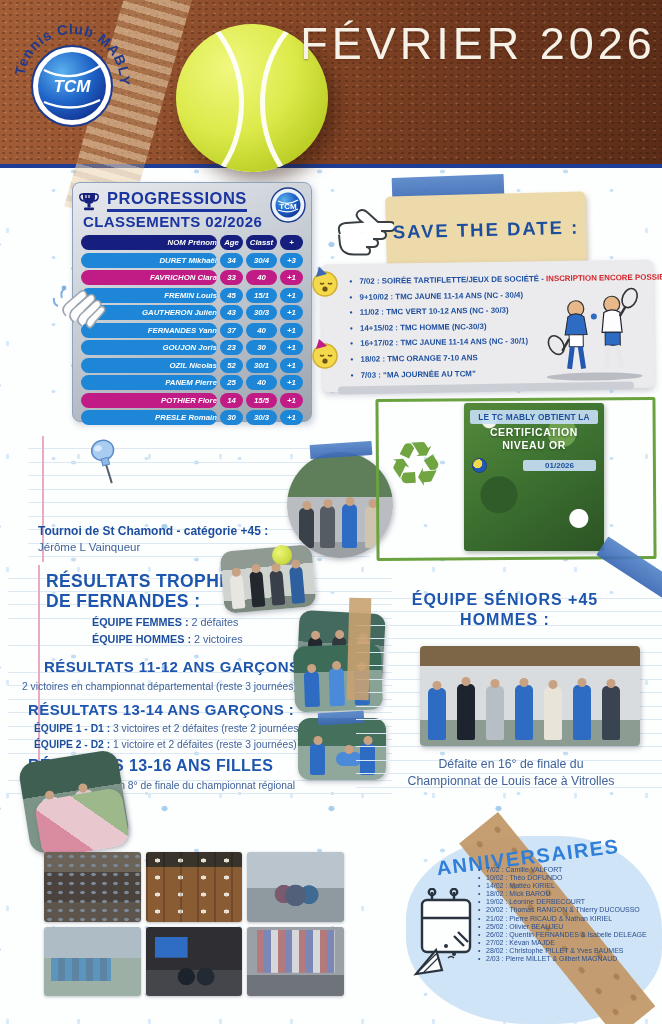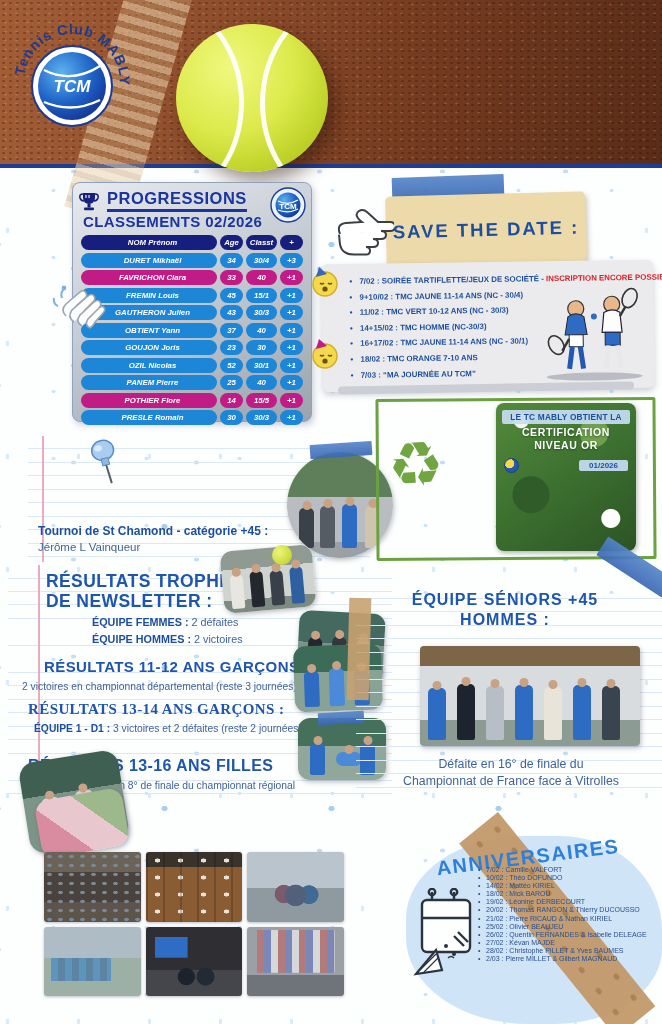--- a/index.html
+++ b/index.html
@@ -43,21 +43,21 @@
   
   .pcard{position:absolute;left:72px;top:182px;width:240px;height:240px;border-radius:8px;
     background:linear-gradient(155deg,#e7eaee 0%,#c6ccd4 45%,#9aa3ae 100%);
     border:1px solid #8fa3bd;box-shadow:2px 3px 6px rgba(50,70,110,.25);padding:6px 8px 4px 8px;}
   .ptitle{color:#1b35a0;font-weight:bold;font-size:16.5px;letter-spacing:.5px;margin:0 0 0 26px;
     display:inline-block;border-bottom:3px solid #1b35a0;padding-bottom:1px;}
   .psub{color:#1b35a0;font-weight:bold;font-size:15px;letter-spacing:.4px;margin:1px 0 5px 2px;}
   .prow{display:flex;gap:3px;margin-bottom:2.5px;height:15px;}
   .cell{background:#1d86d6;color:#fff;font-size:7.8px;font-weight:bold;font-style:italic;
     line-height:15px;border-radius:8px;text-align:center;white-space:nowrap;overflow:hidden;}
-  .cell.name{flex:1;text-align:center;padding-left:7px;}
+  .cell.name{flex:1;text-align:right;padding-left:7px;}
   .cell.age{width:23px;}
   .cell.rank{width:31px;}
   .cell.plus{width:23px;}
   .phead .cell{background:#161f7d;}
   .prow.pink .cell{background:#c11c86;font-style:italic;}
   .minilogo{position:absolute;right:5px;top:4px;width:36px;height:36px;}
 
   
   .tape{background:linear-gradient(180deg,#5585c8,#3a68b4);opacity:.92;border-radius:1px;}
   .beige-card{position:absolute;left:386px;top:194px;width:200px;height:72px;transform:rotate(-1.5deg);
@@ -89,46 +89,46 @@
   
   .h-blue{color:#1e55ad;font-weight:bold;letter-spacing:.4px;}
   .body-blue{color:#41639c;}
   .lbl{color:#1d4e9e;font-weight:bold;}
 
   
   .cert-frame{position:absolute;left:376px;top:398px;width:280px;height:162px;
     border:3px solid #69a23e;transform:rotate(-.4deg);border-radius:2px;}
   .recycle{position:absolute;left:388px;top:428px;font-size:62px;color:#71a542;transform:rotate(-4deg);
     font-family:"DejaVu Sans",sans-serif;}
-  .cert-card{position:absolute;left:464px;top:403px;width:140px;height:148px;border-radius:8px;overflow:hidden;
+  .cert-card{position:absolute;left:464px;top:403px;width:140px;height:148px;border-radius:3px;overflow:hidden;
     background:
       radial-gradient(circle at 82% 78%, #ffffff 0 9px, transparent 10px),
       radial-gradient(circle at 18% 12%, #f2f6ec 0 7px, transparent 8px),
       radial-gradient(circle at 70% 20%, #6fa04e 0 14px, transparent 15px),
       radial-gradient(circle at 25% 62%, #2f5c28 0 18px, transparent 19px),
       linear-gradient(145deg,#558a3c 0%,#3c7030 50%,#2c5424 100%);
-    box-shadow:1px 2px 5px rgba(40,70,40,.4);margin-left:32px;}
+    box-shadow:1px 2px 5px rgba(40,70,40,.4);}
   .cert-banner{margin:7px 6px 2px 6px;background:rgba(198,221,243,.92);color:#1d4e9e;font-weight:bold;
     font-size:8.3px;text-align:center;padding:2px 0;border-radius:2px;letter-spacing:.2px;}
   .cert-line{color:#fff;font-weight:bold;text-align:center;font-size:10.5px;letter-spacing:.6px;
     text-shadow:0 1px 2px rgba(0,40,0,.5);line-height:1.25;}
   .cert-panel{margin:5px 8px 0 8px;background:#fff;border-radius:2px;padding:4px 5px;
     display:flex;align-items:center;gap:5px;}
   .ten-logo{background:#d95f2b;color:#fff;font-weight:bold;font-size:9.5px;line-height:1.05;
     padding:3px 4px;text-align:center;border-radius:1px;}
   .fft-lbl{color:#6b7f99;font-weight:bold;font-size:9.5px;line-height:1.15;}
   .gold-dots{display:flex;gap:3px;margin-top:2px;}
   .gold-dots i{width:7px;height:7px;border-radius:50%;background:#c9a23f;border:1px solid #9e7c22;}
   .bracket{width:7px;height:38px;border-top:3px solid #d95f2b;border-right:3px solid #d95f2b;
     border-bottom:3px solid #d95f2b;margin-left:auto;}
   .cert-foot{display:flex;align-items:center;justify-content:space-between;margin:6px 8px 0 8px;}
   .fft-ball{width:15px;height:15px;border-radius:50%;
     background:radial-gradient(circle at 35% 35%,#f5d949 0 38%,#2457b0 42%);border:1px solid #1a3f8a;}
   .cert-date{background:rgba(198,221,243,.92);color:#1d4e9e;font-weight:bold;font-size:8px;
-    padding:1px 10px;border-radius:2px;}
+    padding:1px 22px;border-radius:2px;}
 
   
   .blob{position:absolute;left:406px;top:836px;width:256px;height:188px;background:#cfe4f6;
     border-radius:46% 40% 42% 48% / 44% 50% 40% 46%;}
   .kraft{position:absolute;left:498px;top:812px;width:250px;height:50px;transform:rotate(51deg);
     transform-origin:left top;background:#c39a6a;opacity:.95;
     background-image:radial-gradient(#a87e4e 3px, transparent 3.6px);background-size:27px 23px;}
   .anniv-title{position:absolute;left:428px;top:846px;width:200px;transform:rotate(-7deg);
     color:#2f7fd9;font-weight:bold;font-size:20px;letter-spacing:1.5px;text-align:center;}
   .bday-list{position:absolute;left:478px;top:866px;width:180px;list-style:none;margin:0;padding:0;}
@@ -164,20 +164,21 @@
       <text font-size="14" font-weight="bold" fill="#1d3a8f" letter-spacing="1">
         <textPath href="#arcT" startOffset="4%">Tennis Club MABLY</textPath>
       </text>
       <circle cx="62" cy="78" r="40" fill="#fff" stroke="#1d3a8f" stroke-width="2"></circle>
       <circle cx="62" cy="78" r="34" fill="url(#ballg)"></circle>
       <path d="M 34,62 q 28,14 56,-4" fill="none" stroke="#fff" stroke-width="2.4"></path>
       <path d="M 34,94 q 28,12 56,-2" fill="none" stroke="#fff" stroke-width="2.4"></path>
       <text x="62" y="84" text-anchor="middle" font-size="17" font-weight="bold" font-style="italic" fill="#ffffff">TCM</text>
     </svg>
     <div class="nl-title">
+      <div>FÉVRIER 2026</div>
     </div>
   </div>
 
   <div class="pcard">
     <svg class="abs" style="left:4px;top:7px;" width="24" height="24" viewBox="0 0 24 24">
       <path d="M6,3 h12 v5 a6,6 0 0 1 -12,0 z" fill="#17217d"></path>
       <path d="M6,4 q-4,0 -3,4 q1,3 4,3 M18,4 q4,0 3,4 q-1,3 -4,3" fill="none" stroke="#17217d" stroke-width="1.6"></path>
       <rect x="10.5" y="13.5" width="3" height="4" fill="#17217d"></rect>
       <rect x="7" y="17.5" width="10" height="2.8" rx="1" fill="#17217d"></rect>
       <path d="M9,5 v3 M12,5 v3" stroke="#fff" stroke-width="1.1"></path>
@@ -222,21 +223,21 @@
         </div>
 
         <div class="prow">
           <span class="cell name">GAUTHERON Julien</span>
           <span class="cell age">43</span>
           <span class="cell rank">30/3</span>
           <span class="cell plus">+1</span>
         </div>
 
         <div class="prow">
-          <span class="cell name">OBTIENT Yann</span>
+          <span class="cell name">FERNANDES Yann</span>
           <span class="cell age">37</span>
           <span class="cell rank">40</span>
           <span class="cell plus">+1</span>
         </div>
 
         <div class="prow">
           <span class="cell name">GOUJON Joris</span>
           <span class="cell age">23</span>
           <span class="cell rank">30</span>
           <span class="cell plus">+1</span>
@@ -382,38 +383,42 @@
       <div class="cert-date">01/2026</div>
     </div>
   </div>
 
   <div class="ruled abs" style="left:8px;top:565px;width:384px;height:240px;">
     <div class="redline" style="left:30px;"></div>
   </div>
 
   <div class="abs h-blue" style="left:46px;top:571px;font-size:17.5px;line-height:1.15;">
     <div>RÉSULTATS TROPHÉE</div>
-    <div>DE NEWSLETTER :</div>
+    <div>DE FERNANDES :</div>
   </div>
   <div class="abs" style="left:92px;top:616px;font-size:10.8px;">
     <span class="lbl">ÉQUIPE FEMMES :</span>
     <span class="body-blue">2 défaites</span>
   </div>
   <div class="abs" style="left:92px;top:633px;font-size:10.8px;">
     <span class="lbl">ÉQUIPE HOMMES :</span>
     <span class="body-blue">2 victoires</span>
   </div>
 
   <div class="abs h-blue" style="left:28px;top:658px;font-size:15px;margin-left:16px;">RÉSULTATS 11-12 ANS GARÇONS :</div>
   <div class="abs body-blue" style="left:22px;top:681px;font-size:10.3px;">2 victoires en championnat départemental (reste 3 journées)</div>
 
-  <div class="abs h-blue" style="left:28px;top:701px;font-size:15px;font-family:Liberation Serif, serif;">RÉSULTATS 13-14 ANS GARÇONS :</div>
+  <div class="abs h-blue" style="left:28px;top:701px;font-size:15px;">RÉSULTATS 13-14 ANS GARÇONS :</div>
   <div class="abs" style="left:34px;top:723px;font-size:10.3px;">
     <span class="lbl">ÉQUIPE 1 - D1 :</span>
     <span class="body-blue">3 victoires et 2 défaites (reste 2 journées)</span>
+  </div>
+  <div class="abs" style="left:34px;top:739px;font-size:10.3px;">
+    <span class="lbl">ÉQUIPE 2 - D2 :</span>
+    <span class="body-blue">1 victoire et 2 défaites (reste 3 journées)</span>
   </div>
 
   <div class="abs h-blue" style="left:28px;top:757px;font-size:16px;">RÉSULTATS 13-16 ANS FILLES</div>
   <div class="abs body-blue" style="left:78px;top:780px;font-size:10.3px;">Défaite en 8° de finale du championnat régional</div>
 
   <div class="photo" style="left:222px;top:548px;width:92px;height:62px;transform:rotate(-5deg);
               background:linear-gradient(180deg,#8f9a92 0 30%,#cfd4d0 30% 80%,#7d8a80 80%);">
     <i class="person" style="left:8px;bottom:4px;width:13px;height:34px;background:#e8e6e0;"></i>
     <i class="person" style="left:28px;bottom:4px;width:13px;height:36px;background:#23272e;"></i>
     <i class="person" style="left:48px;bottom:4px;width:13px;height:35px;background:#3a4049;"></i>
@@ -458,21 +463,21 @@
     <i class="person" style="left:8px;bottom:6px;width:18px;height:52px;background:#2e6cc4;"></i>
     <i class="person" style="left:37px;bottom:6px;width:18px;height:56px;background:#1d2430;"></i>
     <i class="person" style="left:66px;bottom:6px;width:18px;height:54px;background:#b8bec6;"></i>
     <i class="person" style="left:95px;bottom:6px;width:18px;height:55px;background:#2e6cc4;"></i>
     <i class="person" style="left:124px;bottom:6px;width:18px;height:53px;background:#e8e4da;"></i>
     <i class="person" style="left:153px;bottom:6px;width:18px;height:55px;background:#2e6cc4;"></i>
     <i class="person" style="left:182px;bottom:6px;width:18px;height:54px;background:#3a4450;"></i>
   </div>
   <div class="abs body-blue" style="left:366px;top:756px;width:290px;text-align:center;font-size:12.3px;line-height:1.4;">
     <div>Défaite en 16° de finale  du</div>
-    <div>Championnat de France face à Vitrolles</div>
+    <div>Championnat de Louis face à Vitrolles</div>
   </div>
 
   <div class="photo" style="left:38px;top:794px;width:88px;height:58px;transform:rotate(-10deg);border-radius:14px;
               background:linear-gradient(45deg,#d98ba0 0 35%,#e8c7ce 35% 65%,#9db88a 65% 100%);"></div>
   <div class="rgrid">
     <div class="rphoto" style="background:
         radial-gradient(#7a8896 2px, transparent 2.5px),
         linear-gradient(180deg,#6b6258 0 28%,#4a423c 28% 72%,#5d554c 72% 100%);
         background-size:11px 9px,100% 100%;"></div>
     <div class="rphoto" style="background:

